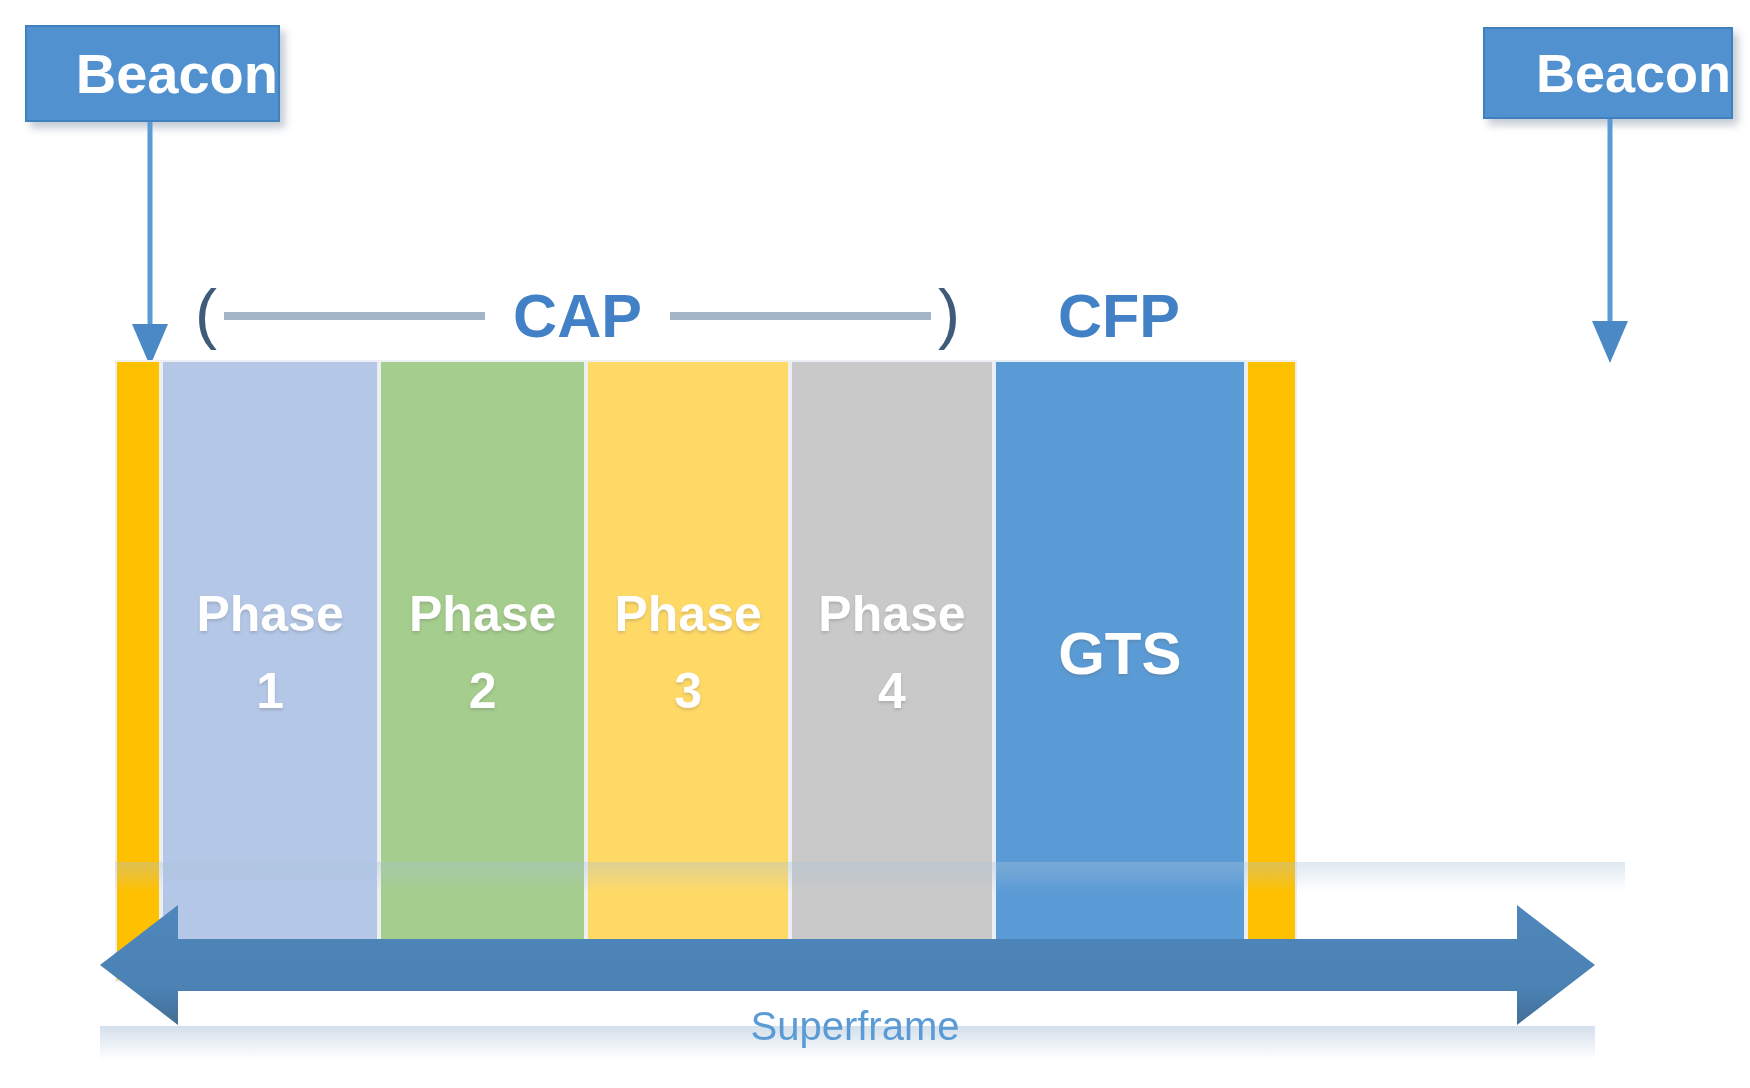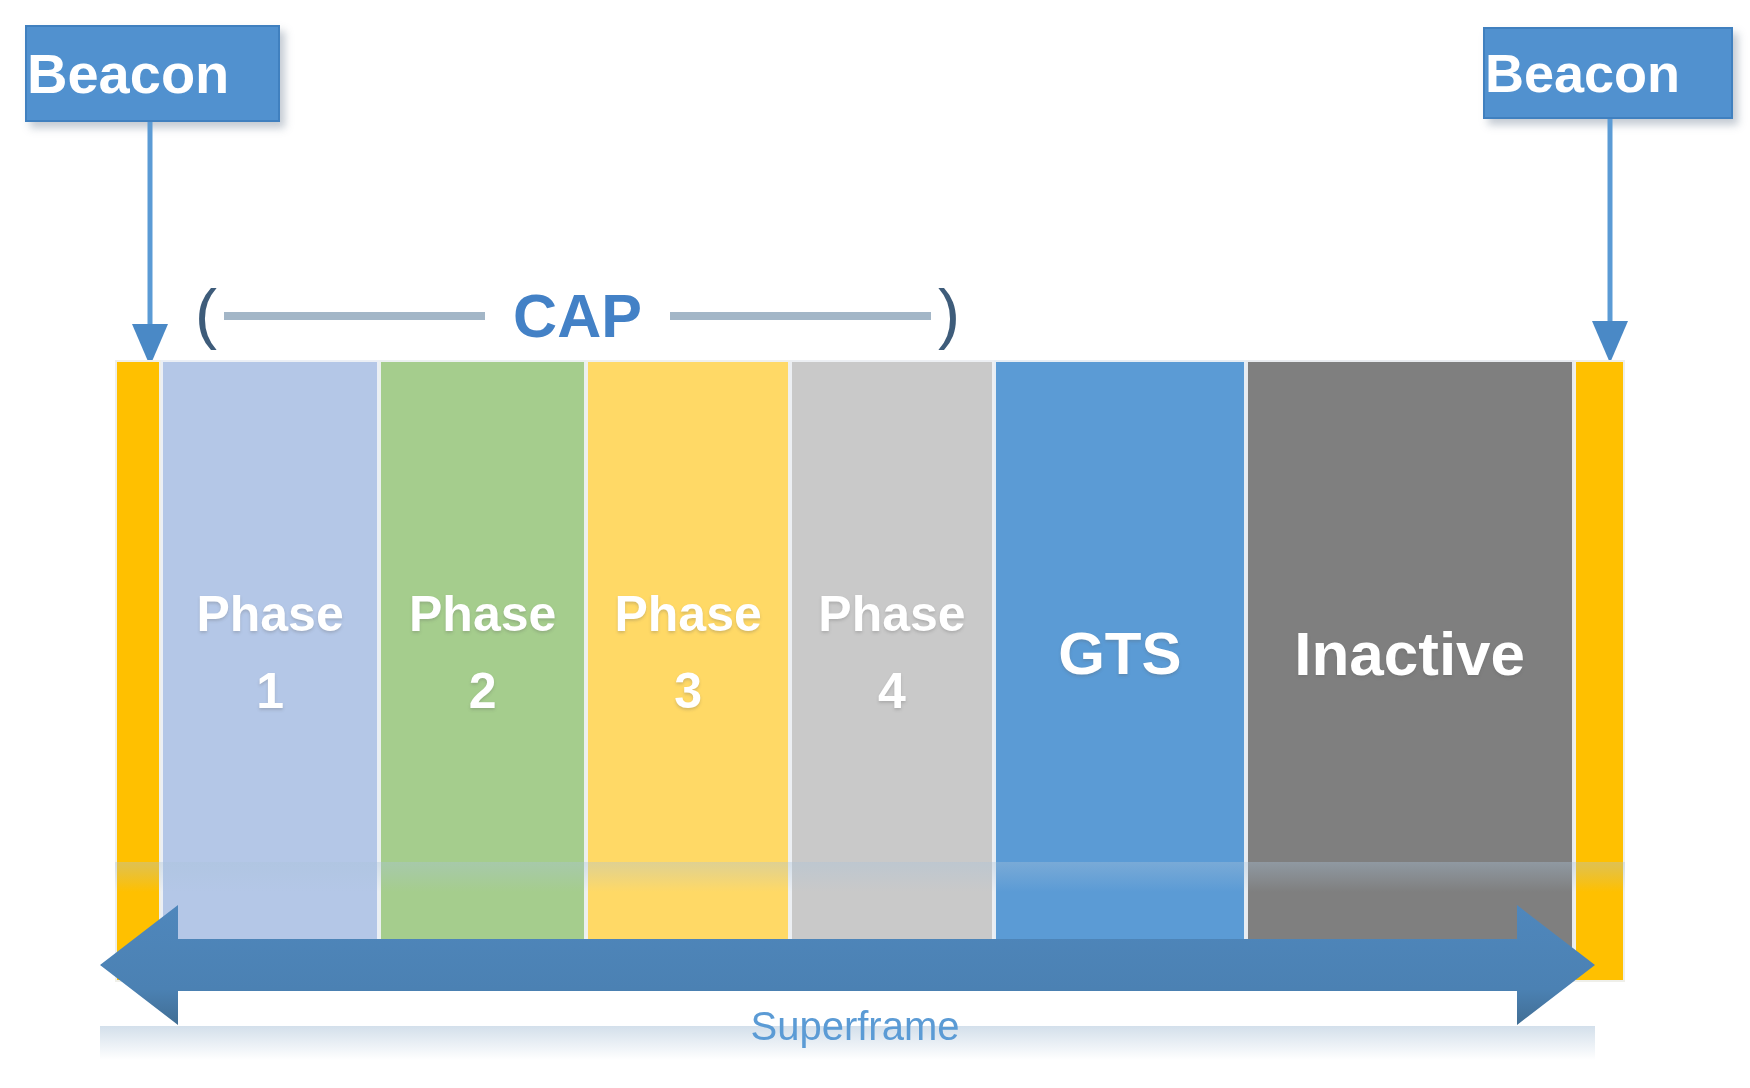--- a/index.html
+++ b/index.html
@@ -15,21 +15,21 @@
   
   .beacon-box {
     position: absolute;
     background: var(--beacon-box, #5191CF);
     border: 2px solid #4080BF;
     box-shadow: 5px 6px 8px rgba(125, 140, 158, 0.45);
     color: #ffffff;
     font-weight: bold;
     display: flex;
     align-items: center;
-    justify-content: flex-start;
+    justify-content: flex-end;
     box-sizing: border-box;
   }
   .beacon-box.left  { left: 25px;  top: 25px; width: 255px; height: 97px; font-size: 56px; }
   .beacon-box.right { left: 1483px; top: 27px; width: 250px; height: 92px; font-size: 54px; }
 
   
   .beacon-arrow { position: absolute; }
   .beacon-arrow.left  { left: 128px;  top: 122px; }
   .beacon-arrow.right { left: 1588px; top: 119px; }
 
@@ -137,20 +137,21 @@
   </svg>
 
   <div class="cap-row">
     <span class="cap-paren">(</span>
     <span class="cap-line first"></span>
     <span class="cap-text">CAP</span>
     <span class="cap-line second"></span>
     <span class="cap-paren">)</span>
   </div>
 
+  <div class="cfp-label">CFP</div>
 
   <div class="bar">
       <div class="segment beacon-strip" style="flex-basis: 3.06%; background: rgb(255, 192, 0);"></div>
       <div class="segment phase" style="flex-basis: 14.42%; background: rgb(180, 199, 231);">
         <span class="seg-label">Phase
 1</span>
       </div>
       <div class="segment phase" style="flex-basis: 13.74%; background: rgb(165, 205, 141);">
         <span class="seg-label">Phase
 2</span>
@@ -159,23 +160,20 @@
         <span class="seg-label">Phase
 3</span>
       </div>
       <div class="segment phase" style="flex-basis: 13.53%; background: rgb(201, 201, 201);">
         <span class="seg-label">Phase
 4</span>
       </div>
       <div class="segment gts" style="flex-basis: 16.66%; background: rgb(91, 155, 213);">
         <span class="seg-label">GTS</span>
       </div>
-      <div class="segment inactive" style="flex-basis: 21.72%; background: rgb(127, 127, 127);">
-        <span class="seg-label">Inactive</span>
-      </div>
       <div class="segment beacon-strip" style="flex-basis: 3.4%; background: rgb(255, 192, 0);"></div>
     </div>
   <div class="bar-reflection"></div>
 
   <svg class="superframe-arrow" width="1495" height="130" viewBox="0 0 1495 130">
     <defs>
       <linearGradient id="sfGrad" x1="0" y1="0" x2="0" y2="1">
         <stop offset="0%" stop-color="#4F87BC"></stop>
         <stop offset="70%" stop-color="#4B81B3"></stop>
         <stop offset="100%" stop-color="#416E94"></stop>

